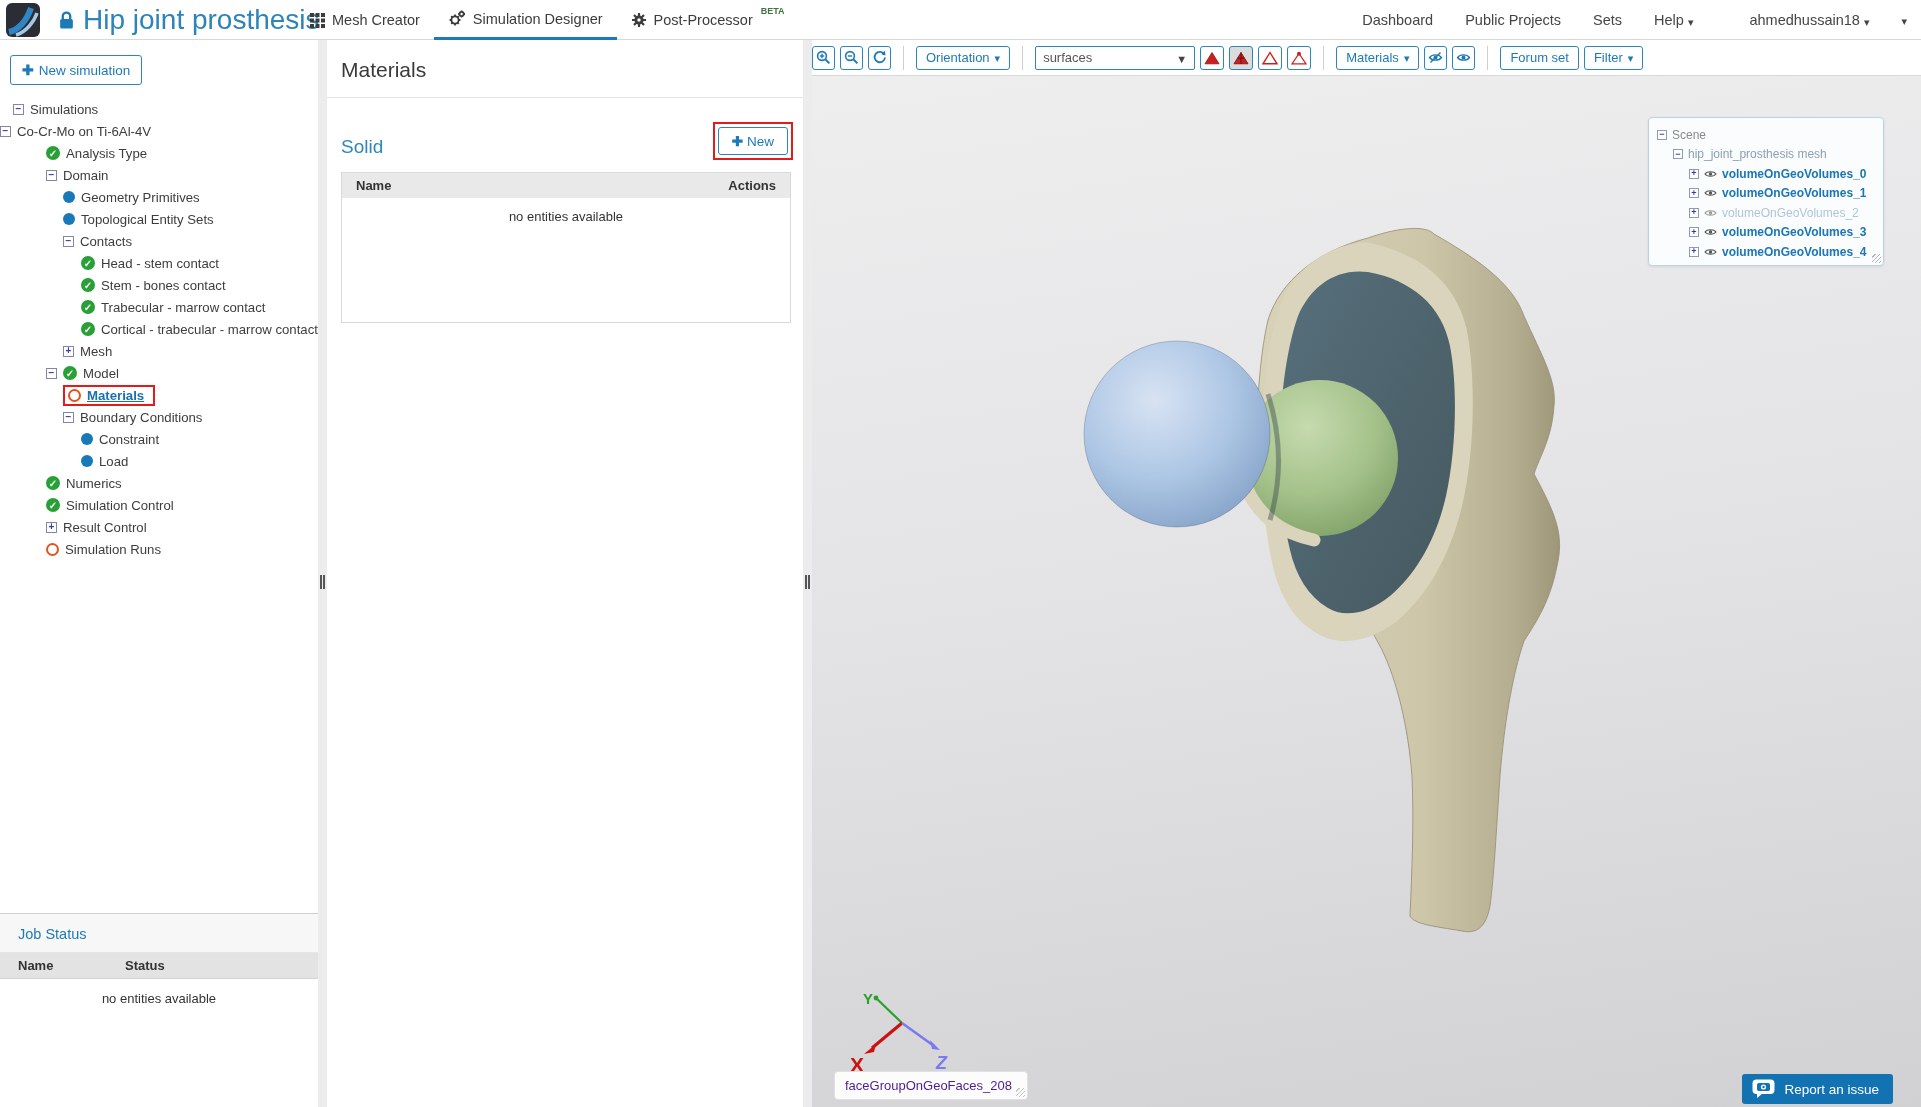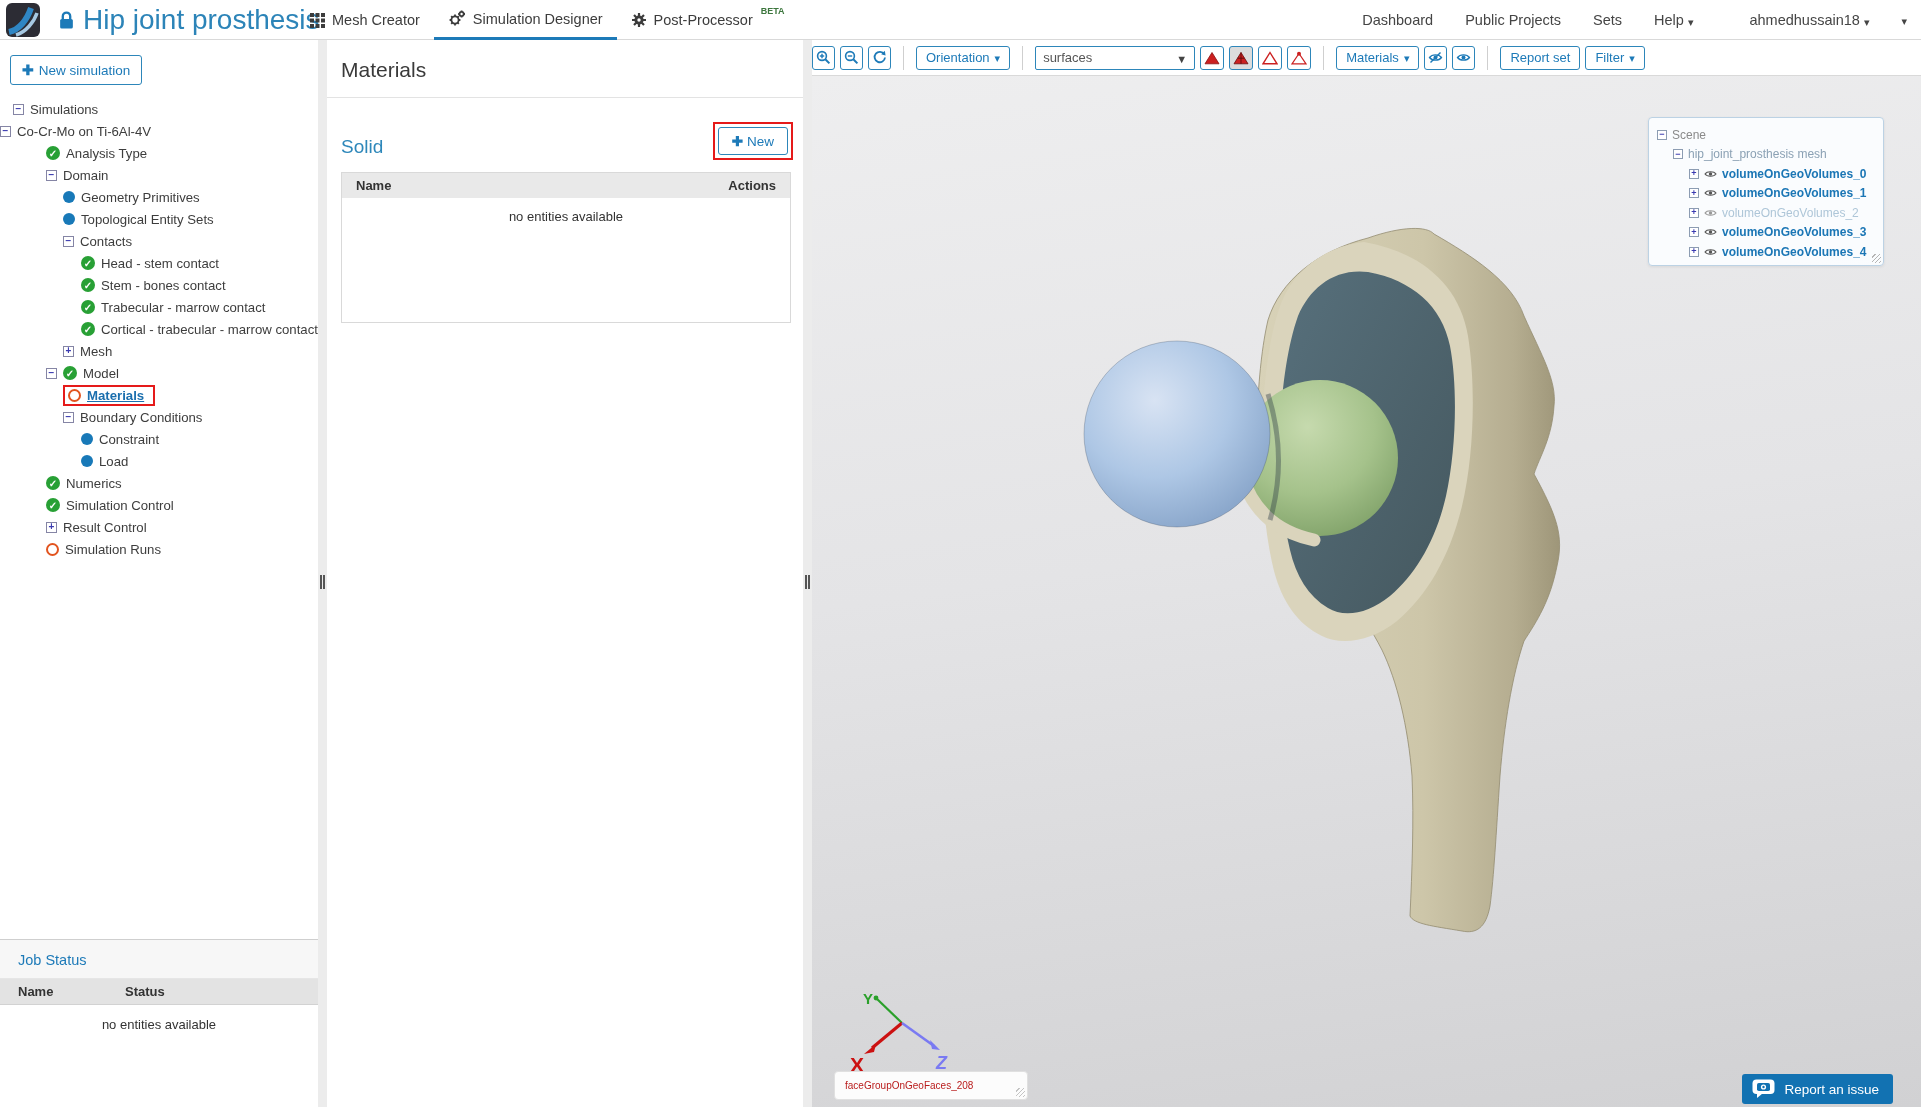--- a/index.html
+++ b/index.html
@@ -43,21 +43,21 @@
   .chk{width:14px;height:14px;border-radius:50%;background:#28a035;display:inline-flex;
        align-items:center;justify-content:center;flex:none;}
   .chk::after{content:"\2713";color:#fff;font-size:10px;font-weight:bold;}
   .dot{width:12px;height:12px;border-radius:50%;background:#1879b8;flex:none;}
   .ringo{width:13px;height:13px;border-radius:50%;border:2px solid #e2541f;background:transparent;flex:none;}
   .sel-box{display:inline-flex;align-items:center;gap:6px;border:2px solid #e51a1a;
            padding:1px 9px 1px 3px;}
   .sel-label{color:#1b6fae;font-weight:bold;text-decoration:underline;font-size:13.2px;}
 
   
-  .job-status{position:absolute;left:0;right:0;bottom:0;height:168px;background:#fff;
+  .job-status{position:absolute;left:0;right:0;bottom:0;height:194px;background:#fff;
               border-top:1px solid #cfcfcf;}
   .js-title{color:#1d7ab8;font-size:14.5px;padding:12px 0 10px 18px;background:#f7f7f7;
             border-bottom:1px solid #e6e6e6;}
   .js-head{display:flex;background:#e3e3e3;border-bottom:1px solid #d2d2d2;
            font-size:13px;font-weight:bold;color:#333;padding:5px 0;}
   .js-col1{width:125px;padding-left:18px;}
   .js-empty{text-align:center;font-size:13px;color:#333;padding-top:12px;}
 
   
   .split{position:absolute;top:40px;bottom:0;width:9px;background:#ececec;cursor:col-resize;}
@@ -115,21 +115,21 @@
   .sp-mesh{color:#8ba1b4;}
   .sp-vol{color:#1b76b5;font-weight:bold;}
   .sp-vol.dim{color:#aec6d8;font-weight:normal;}
   .rgrip{position:absolute;right:2px;bottom:2px;width:9px;height:9px;
          background:repeating-linear-gradient(135deg,transparent 0 2px,#b5b5b5 2px 3px);}
 
   
   .triad{position:absolute;left:18px;top:912px;}
   
   .hint-box{position:absolute;left:22px;top:995px;width:194px;height:29px;background:#fcfcfc;
-            border:1px solid #e0e0e0;border-radius:4px;color:#b91c1c;font-size:10px;
+            border:1px solid #e0e0e0;border-radius:4px;color:#4c1d95;font-size:13px;
             display:flex;align-items:center;padding:0 10px;}
   .hint-box .rgrip{background:repeating-linear-gradient(135deg,transparent 0 2px,#c4c4c4 2px 3px);}
   
   .report-btn{position:absolute;right:28px;bottom:3px;background:#1272b2;color:#fff;
               border-radius:3px;display:flex;align-items:center;gap:9px;padding:5px 14px 5px 10px;
               font-size:13.5px;cursor:pointer;}
 </style>
 </head>
 <body>
 
@@ -404,21 +404,21 @@
         </svg>
       </button>
       <button class="tb-btn sq">
         <svg width="15" height="13" viewBox="0 0 15 13">
           <path d="M1.5,6.5 C4,3 11,3 13.5,6.5 C11,10 4,10 1.5,6.5 Z" stroke="#1d7ab8" stroke-width="1.3" fill="none"></path>
           <circle cx="7.5" cy="6.5" r="2" fill="#1d7ab8"></circle>
         </svg>
       </button>
       <span class="tb-sep"></span>
       <button class="tb-btn">
-        <span>Report set</span>
+        <span>Forum set</span>
       </button>
       <button class="tb-btn">
         <span>Filter</span>
         <span class="caret blue">▾</span>
       </button>
     </div>
 
     <div class="canvas">
 
       <svg class="model" width="1109" height="1031" viewBox="0 0 1109 1031">

